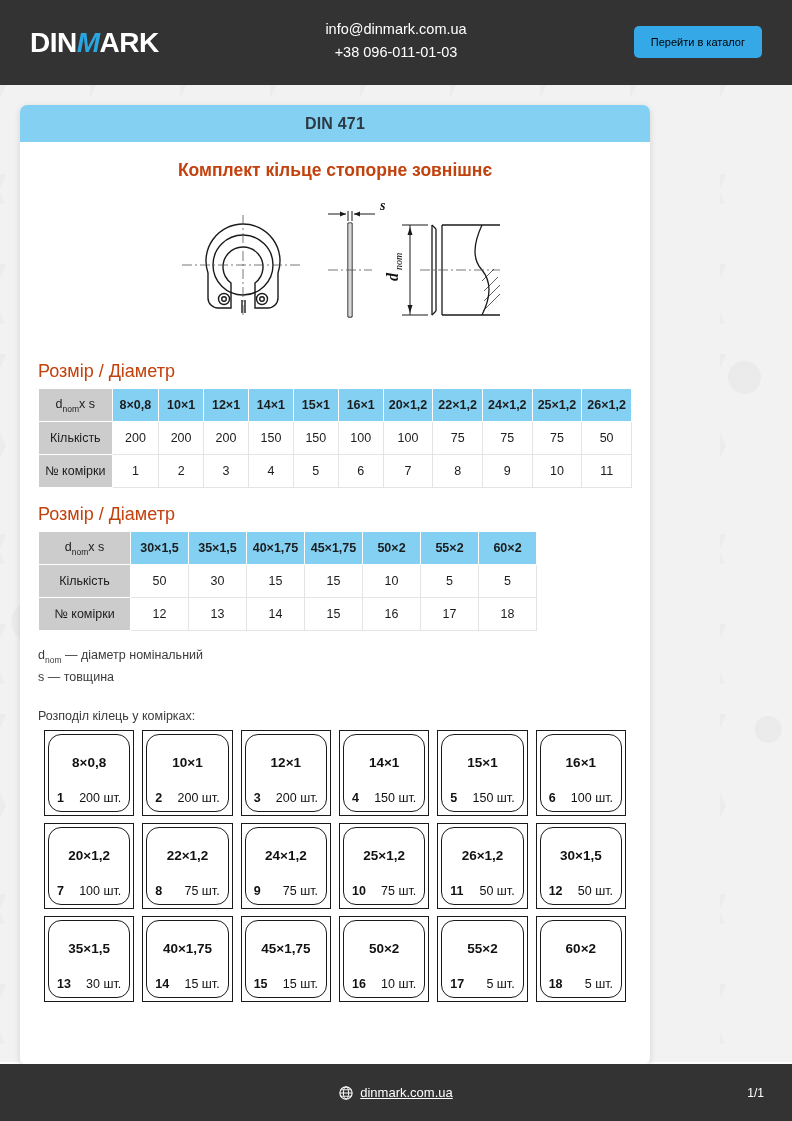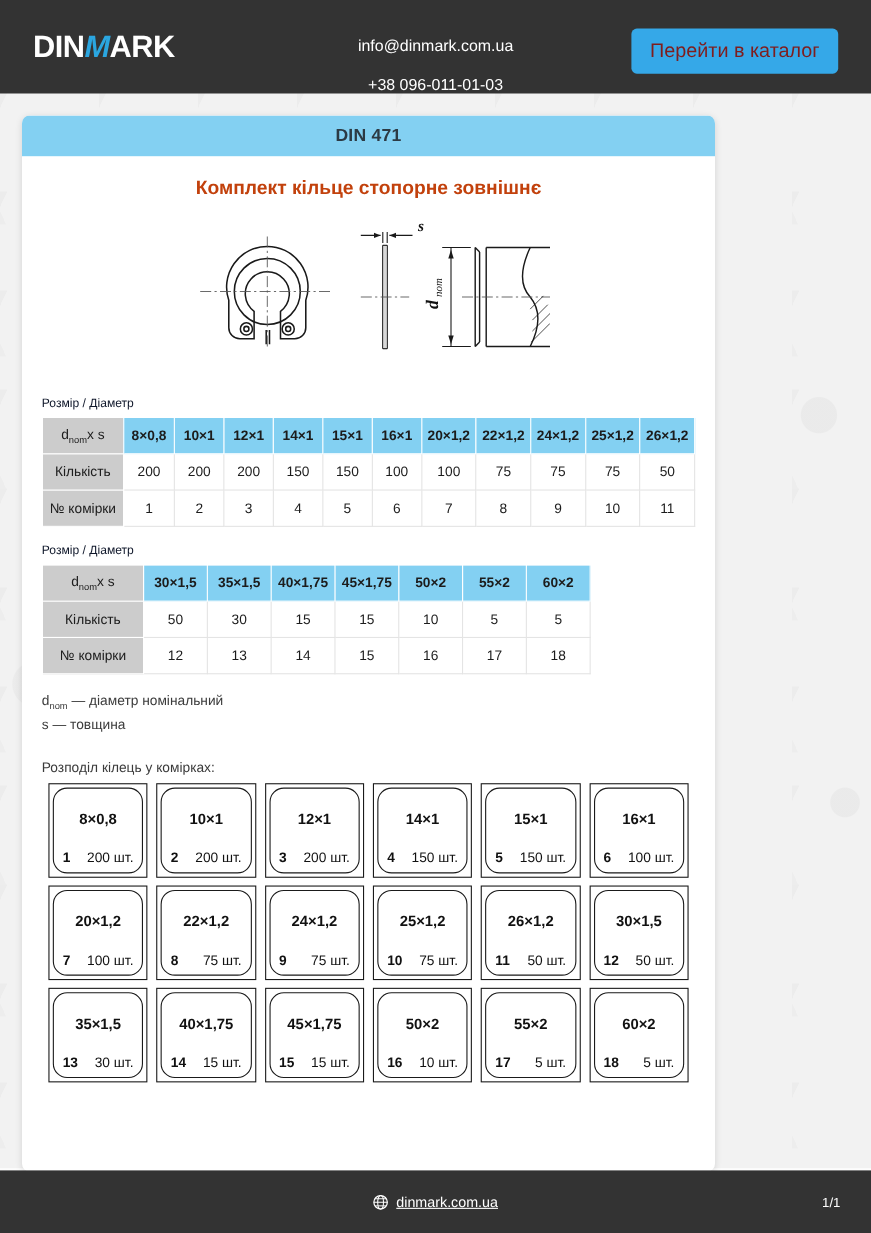--- a/index.html
+++ b/index.html
@@ -35,25 +35,25 @@
   .logo {
     margin-left:30px; font-size:28px; font-weight:bold; letter-spacing:-0.5px;
     color:#ffffff; line-height:1; user-select:none; white-space:nowrap;
   }
   .logo .m { color:#2ba6e0; font-style:italic; font-weight:bold; }
   .contacts {
     position:absolute; left:0; right:0; top:18px;
     text-align:center; color:#ffffff; font-size:14.5px; line-height:1.6;
     pointer-events:none;
   }
-  .contacts div { white-space:nowrap;margin-top:13px; }
+  .contacts div { white-space:nowrap; }
   .cat-btn {
     position:absolute; right:30px; top:26px;
-    background:#35a8e8; color:#7f1d1d; border:none; border-radius:5px;
-    padding:10px 17px; font-size:18px; font-family:"Liberation Sans", sans-serif;
+    background:#35a8e8; color:#000000; border:none; border-radius:5px;
+    padding:10px 17px; font-size:11px; font-family:"Liberation Sans", sans-serif;
     cursor:pointer; white-space:nowrap;
   }
 
   
   .card {
     position:absolute; left:20px; top:105px; width:630px; height:960px;
     background:#ffffff; border-radius:7px;
     box-shadow:0 2px 7px rgba(0,0,0,0.13);
     z-index:4; overflow:hidden;
   }
@@ -65,21 +65,21 @@
   .subtitle {
     text-align:center; font-size:17.5px; font-weight:bold;
     color:#c2410c; margin-top:18px;
   }
 
   
   .drawing { display:flex; justify-content:center; margin-top:14px; }
 
   
   .tbl-wrap { padding:0 18px; }
-  .tbl-label { font-size:11px; color:#0f172a; margin:16px 0 6px 0; }
+  .tbl-label { font-size:18px; color:#c2410c; margin:16px 0 6px 0; }
   table.spec { border-collapse:collapse; table-layout:fixed; }
   table.spec td {
     border:1px solid #ffffff;
     height:33px; text-align:center; vertical-align:middle;
     font-size:12.5px; color:#1c1c1c;
   }
   table.spec td.rowhead {
     background:#cccccc; width:92px; font-size:12.5px; color:#1c1c1c;
   }
   table.spec td.colhead { background:#83d0f2; font-weight:bold; }

